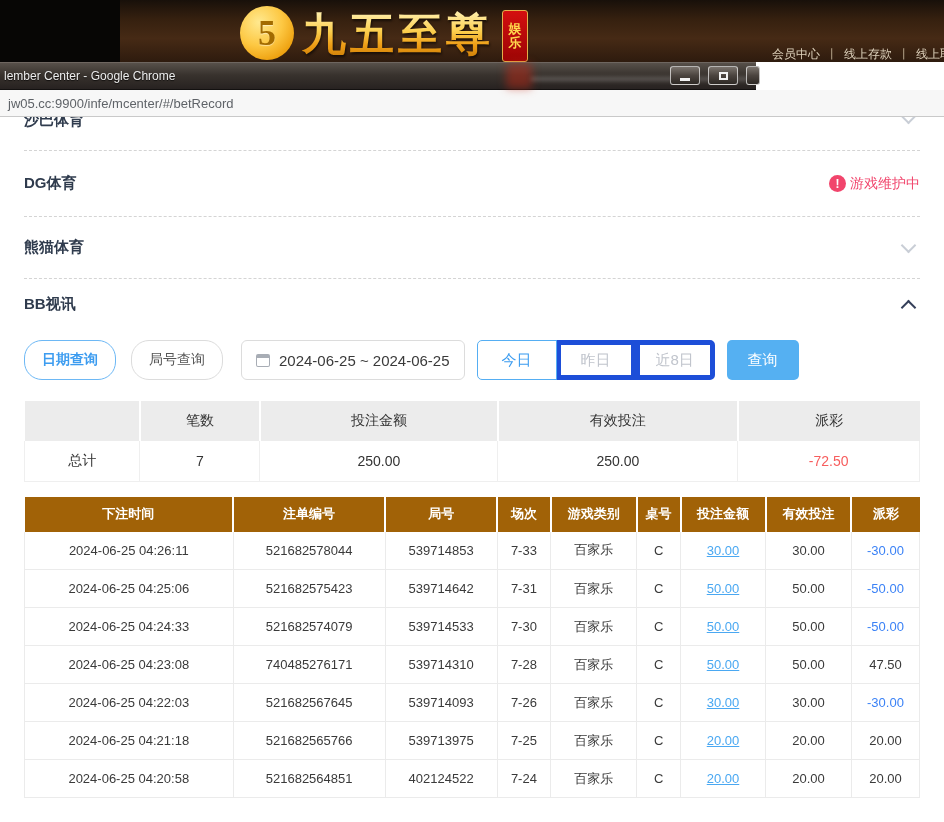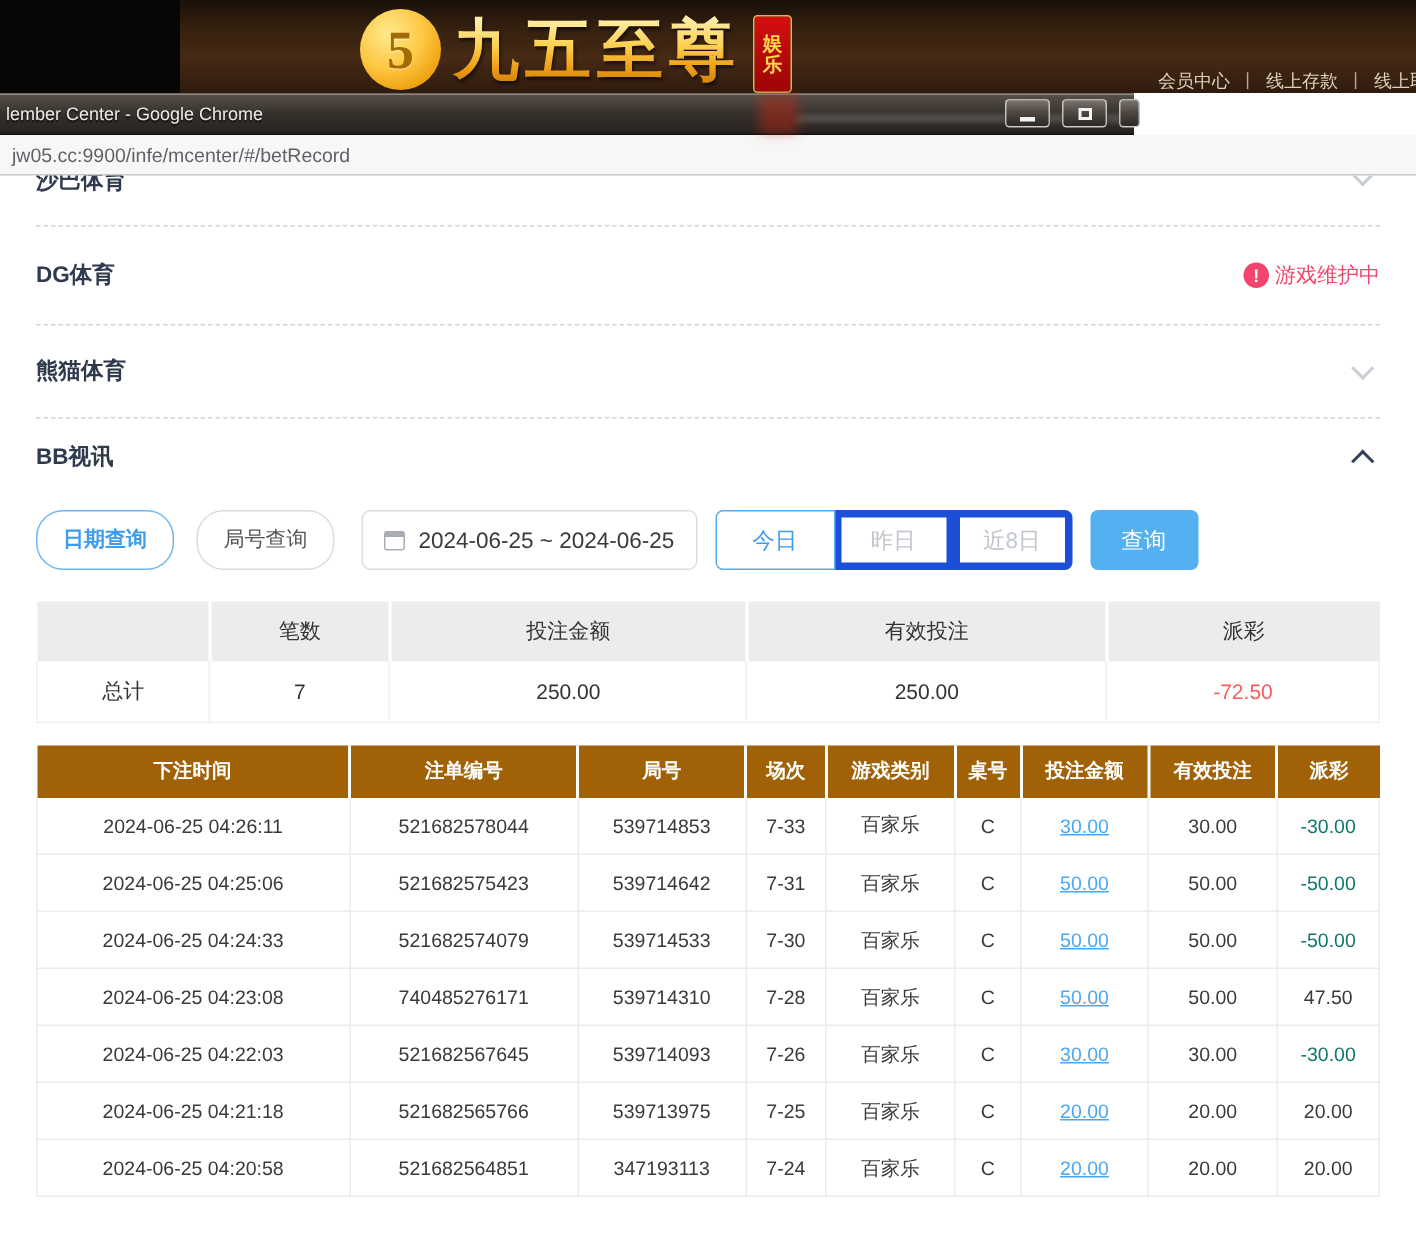--- a/index.html
+++ b/index.html
@@ -101,21 +101,21 @@
     border:1px solid #efefef; border-top:none; background:#fff; }
   .summary-tbl td.neg { color:#f75d5d; }
 
   
   .bet-tbl { margin-top:15px; }
   .bet-tbl th { background:#a16207; height:35px; font-size:13px; font-weight:bold; color:#fff;
     border-left:2px solid #fff; }
   .bet-tbl th:first-child { border-left:none; }
   .bet-tbl td { height:38px; text-align:center; font-size:13px; color:#3a3a3a;
     border:1px solid #ebebeb; border-top:none; background:#fff; }
-  .bet-tbl td.neg { color:#0f766e; }
+  .bet-tbl td.neg { color:#3b82f6; }
   .amt-link { color:#4aa8f2; text-decoration:underline; cursor:pointer; }
 </style>
 </head>
 <body>
 
 <div class="site-banner">
   <div class="banner-left-black"></div>
   <div class="logo-wrap">
     <div class="logo-circle">5</div>
     <div class="logo-text">九五至尊</div>
@@ -306,21 +306,21 @@
           <td>7-25</td>
           <td>百家乐</td>
           <td>C</td>
           <td><span class="amt-link">20.00</span></td>
           <td>20.00</td>
           <td>20.00</td>
         </tr>
         <tr>
           <td>2024-06-25 04:20:58</td>
           <td>521682564851</td>
-          <td>347193113</td>
+          <td>402124522</td>
           <td>7-24</td>
           <td>百家乐</td>
           <td>C</td>
           <td><span class="amt-link">20.00</span></td>
           <td>20.00</td>
           <td>20.00</td>
         </tr>
       </tbody>
   </table>
 

